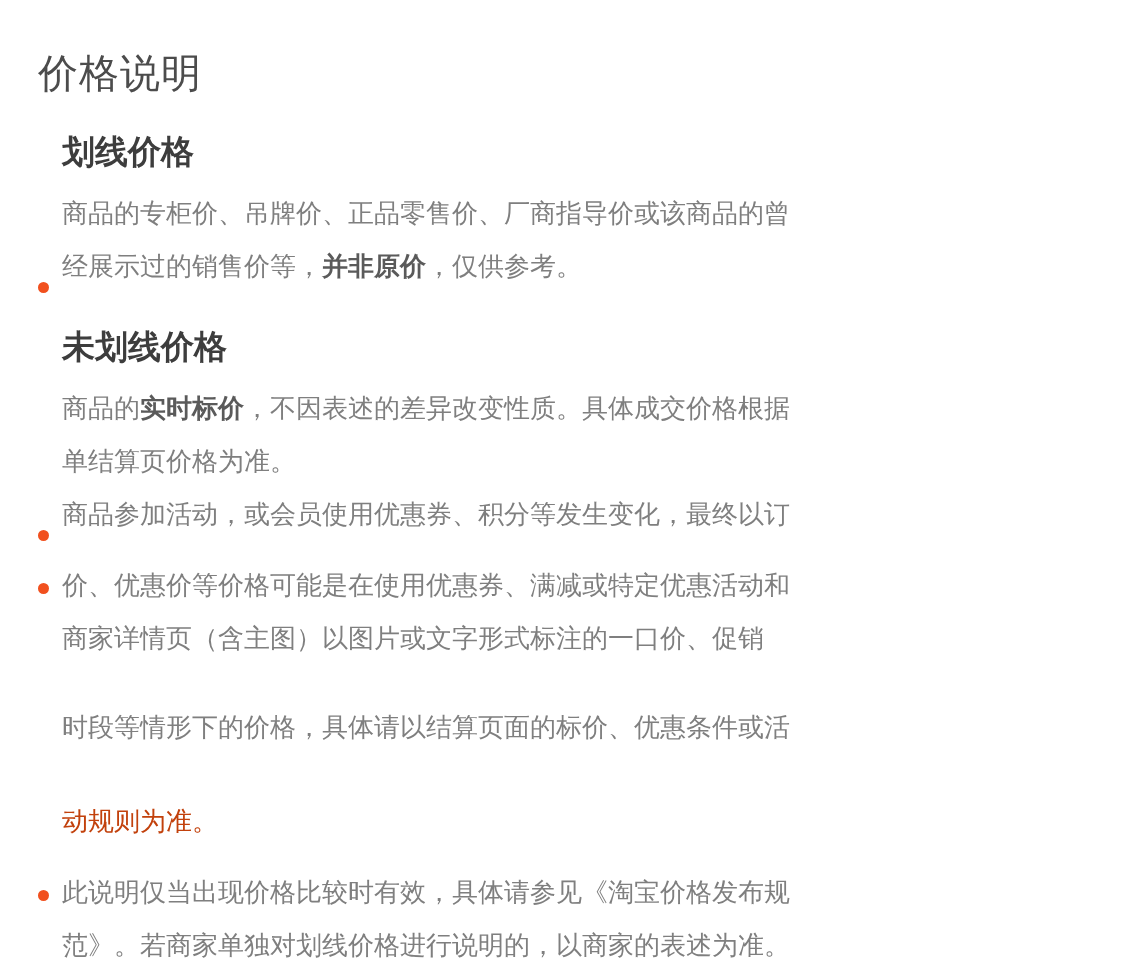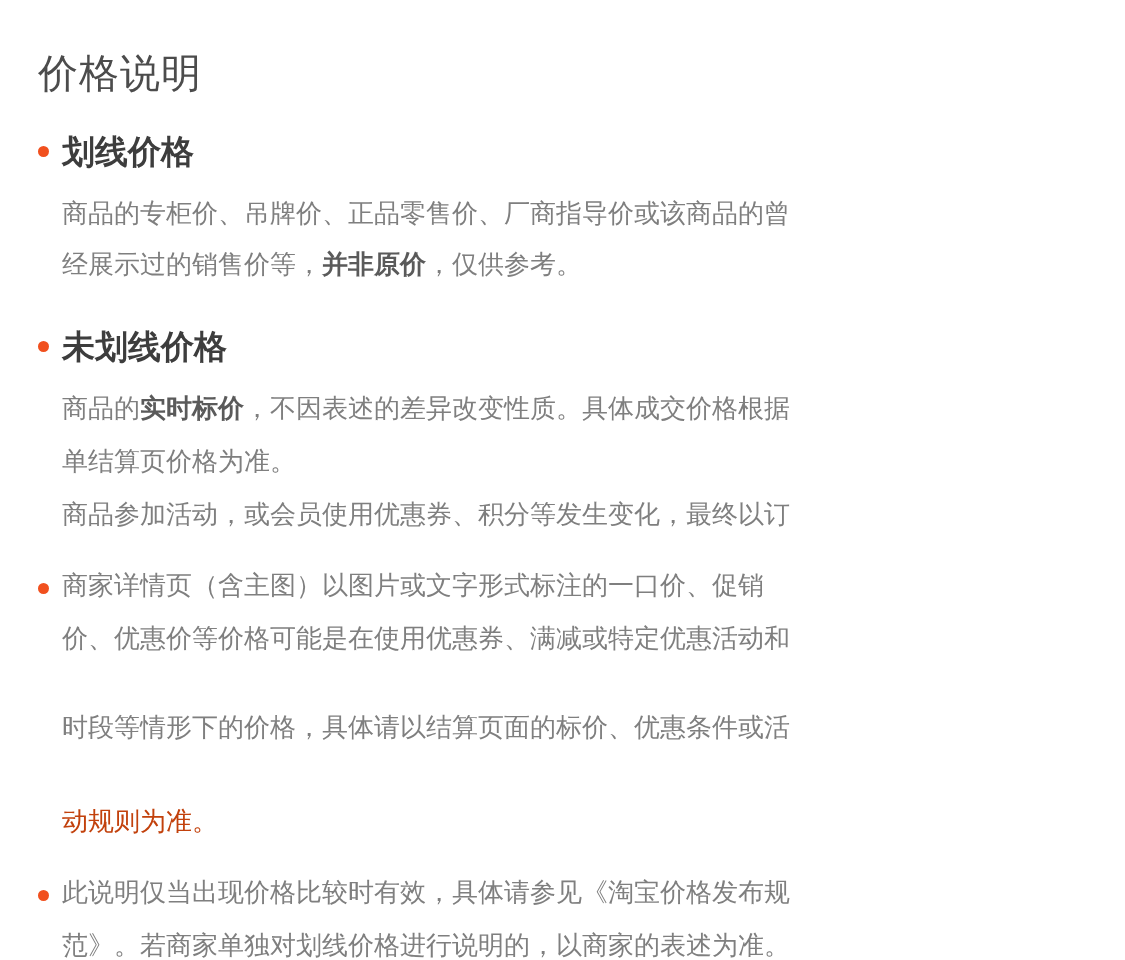--- a/index.html
+++ b/index.html
@@ -25,20 +25,21 @@
     color: #4c4c4c;
     letter-spacing: 1px;
   }
   .item {
     display: flex;
     flex-direction: row;
     margin-top: 18px;
   }
   .item.with-heading {
     margin-top: 33px;
+    align-items: flex-end;
   }
   .dot-col {
     width: 24px;
     flex: 0 0 24px;
   }
   .dot {
     display: block;
     width: 11px;
     height: 11px;
     border-radius: 50%;
@@ -75,41 +76,41 @@
 <div class="page">
   <h1 class="title">价格说明</h1>
   <div id="items-root">
       <div class="item with-heading">
         <div class="dot-col">
           <span class="dot" style="background: rgb(241, 80, 30);"></span>
         </div>
         <div class="content">
           <div class="heading" style="color: rgb(61, 61, 61);">划线价格</div>
           <div class="line" style="color: rgb(127, 127, 127);"><span>商品的专柜价、吊牌价、正品零售价、厂商指导价或该商品的曾</span></div>
-          <div class="line" style="color: rgb(127, 127, 127); font-family: Liberation Mono, monospace;"><span>经展示过的销售价等，</span><span class="em" style="color: rgb(90, 90, 90);">并非原价</span><span>，仅供参考。</span></div>
+          <div class="line" style="color: rgb(127, 127, 127);"><span>经展示过的销售价等，</span><span class="em" style="color: rgb(90, 90, 90);">并非原价</span><span>，仅供参考。</span></div>
         </div>
       </div>
       <div class="item with-heading">
         <div class="dot-col">
           <span class="dot" style="background: rgb(241, 80, 30);"></span>
         </div>
         <div class="content">
           <div class="heading" style="color: rgb(61, 61, 61);">未划线价格</div>
           <div class="line" style="color: rgb(127, 127, 127);"><span>商品的</span><span class="em" style="color: rgb(90, 90, 90);">实时标价</span><span>，不因表述的差异改变性质。具体成交价格根据</span></div>
           <div class="line" style="color: rgb(127, 127, 127);"><span>单结算页价格为准。</span></div>
           <div class="line" style="color: rgb(127, 127, 127);"><span>商品参加活动，或会员使用优惠券、积分等发生变化，最终以订</span></div>
         </div>
       </div>
       <div class="item">
         <div class="dot-col">
           <span class="dot" style="background: rgb(241, 80, 30);"></span>
         </div>
         <div class="content">
+          <div class="line" style="color: rgb(127, 127, 127);"><span>价、优惠价等价格可能是在使用优惠券、满减或特定优惠活动和</span></div>
           <div class="line" style="color: rgb(127, 127, 127);"><span>商家详情页（含主图）以图片或文字形式标注的一口价、促销</span></div>
-          <div class="line" style="color: rgb(127, 127, 127);"><span>价、优惠价等价格可能是在使用优惠券、满减或特定优惠活动和</span></div>
           <div class="line" style="color: rgb(127, 127, 127); margin-top: 36px;"><span>时段等情形下的价格，具体请以结算页面的标价、优惠条件或活</span></div>
           <div class="line" style="color: #c2410c; margin-top: 41px;"><span>动规则为准。</span></div>
         </div>
       </div>
       <div class="item">
         <div class="dot-col">
           <span class="dot" style="background: rgb(241, 80, 30);"></span>
         </div>
         <div class="content">
           <div class="line" style="color: rgb(127, 127, 127);"><span>此说明仅当出现价格比较时有效，具体请参见《淘宝价格发布规</span></div>

